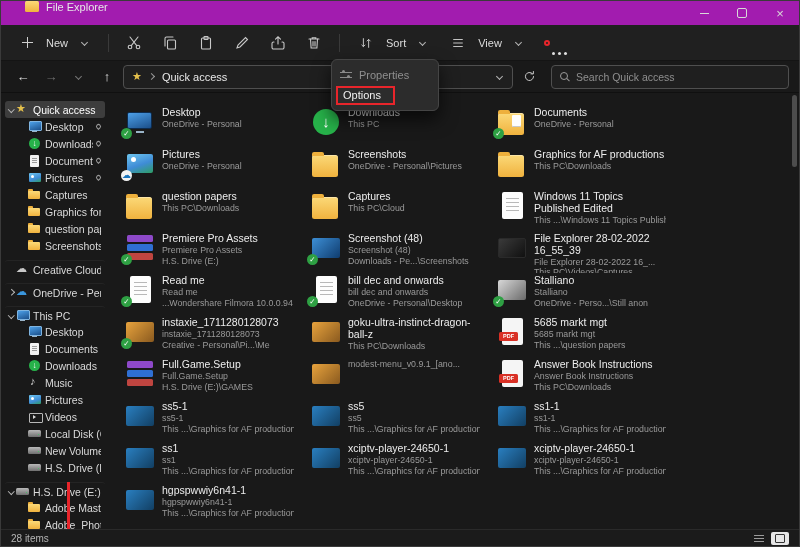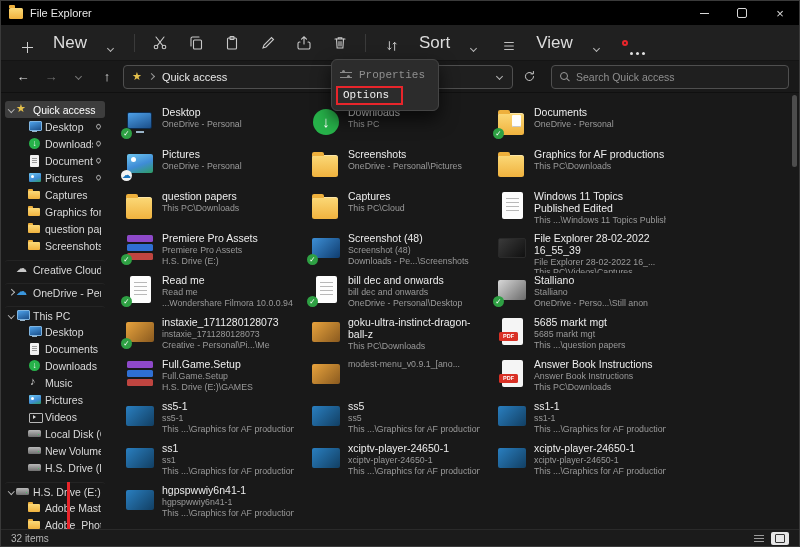--- a/index.html
+++ b/index.html
@@ -5,48 +5,48 @@
   :root{
     --red:#e8252b; --bg:#191919; --bar:#202020; --txt:#f0f0f0; --sub:#9a9a9a;
     --line:#2e2e2e; --boxborder:#4f4f4f; --sel:#3d3d3d; --green:#2ea043; --blue:#3a96dd;
   }
   *{box-sizing:border-box; margin:0; padding:0;}
   html,body{background:#000;}
   body{font-family:"Liberation Sans","DejaVu Sans",sans-serif; color:var(--txt);}
   .window{position:relative; width:800px; height:547px; background:var(--bg); overflow:hidden; border:1px solid #3a3a3a;}
 
   
-  .titlebar{position:absolute; top:0; left:0; width:100%; height:24px; background:#000000; display:flex; align-items:center; padding-left:8px;}
+  .titlebar{position:absolute; top:0; left:0; width:100%; height:24px; background:#a21caf; display:flex; align-items:flex-start; padding-left:24px;}
   .app-ico{width:14px; height:11px; position:relative; background:linear-gradient(180deg,#fbd978,#f0b23e); border-radius:1.5px; margin-right:7px;}
   .app-ico::before{content:""; position:absolute; top:-3px; left:0; width:6px; height:3px; background:#eeb03c; border-radius:1px 1px 0 0;}
   .title-text{font-size:11px; color:#e6e6e6;}
   .win-controls{margin-left:auto; display:flex; height:100%;}
   .wc{width:38px; height:100%; display:flex; align-items:center; justify-content:center; color:#d8d8d8;}
   .wc-min::before{content:""; width:9px; height:1px; background:#d8d8d8;}
   .wc-max::before{content:""; width:8px; height:8px; border:1px solid #d8d8d8; border-radius:2px;}
   .wc-close{font-size:13px; line-height:1;}
 
   
   .toolbar{position:absolute; top:24px; left:0; width:100%; height:36px; background:var(--bar); display:flex; align-items:center; padding:0 12px; gap:6px; border-bottom:1px solid #141414;}
-  .tbtn{display:flex; align-items:flex-end; gap:20px; padding:5px 9px; border-radius:4px; color:#dcdcdc; font-size:17px;}
+  .tbtn{display:flex; align-items:center; gap:13px; padding:5px 9px; border-radius:4px; color:#dcdcdc; font-size:11px;}
   .ibtn{width:30px; height:26px; display:flex; align-items:center; justify-content:center; border-radius:4px;}
   .tdivider{width:1px; height:18px; background:#3a3a3a; margin:0 4px;}
   .caret{width:8px; height:8px; position:relative;}
   .caret::before{content:""; position:absolute; top:1px; left:1px; width:4px; height:4px; border-right:1px solid #b5b5b5; border-bottom:1px solid #b5b5b5; transform:rotate(45deg);}
   .plus{width:11px; height:11px; position:relative;}
   .plus::before{content:""; position:absolute; left:0; top:5px; width:11px; height:1.4px; background:#cfcfcf;}
   .plus::after{content:""; position:absolute; left:5px; top:0; width:1.4px; height:11px; background:#cfcfcf;}
   .more-wrap{border:2px solid var(--red); border-radius:3px; padding:1px; margin-left:6px;}
   .dots{width:24px; height:20px; position:relative; border-radius:3px;}
   .dots::before{content:""; position:absolute; left:5px; top:9px; width:3px; height:3px; border-radius:50%; background:#e0e0e0; box-shadow:6px 0 0 #e0e0e0, 12px 0 0 #e0e0e0;}
   svg.ic{display:block;}
 
   
   .menu{position:absolute; left:330px; top:58px; width:108px; background:#2c2c2c; border:1px solid #454545; border-radius:6px; padding:4px 2px; box-shadow:0 8px 18px rgba(0,0,0,.65); z-index:60;}
-  .menu-item{display:flex; align-items:center; height:21px; font-size:11px; padding:0 6px; border-radius:3px; color:#f0f0f0;font-family:Liberation Mono, monospace;}
+  .menu-item{display:flex; align-items:center; height:21px; font-size:11px; padding:0 6px; border-radius:3px; color:#f0f0f0;}
   .menu-item .mic{width:12px; height:12px; margin-right:7px; position:relative;}
   .menu-item .mic::before{content:""; position:absolute; left:0; top:3px; width:12px; height:1px; background:#8a8a8a; box-shadow:0 5px 0 #8a8a8a;}
   .menu-item .mic::after{content:""; position:absolute; left:2px; top:1.5px; width:3px; height:3px; border-radius:50%; background:#8a8a8a; box-shadow:5px 5px 0 #8a8a8a;}
   .menu-item.dis{color:#8f8f8f;}
   .menu-item.hl .mlabel{border:2px solid var(--red); padding:1px 12px 2px 5px; margin-left:-4px;}
 
   
   .navbar{position:absolute; top:60px; left:0; width:100%; height:32px; background:var(--bg); display:flex; align-items:center; padding:0 10px; gap:4px; border-bottom:1px solid #101010;}
   .nbtn{width:24px; height:24px; display:flex; align-items:center; justify-content:center; font-size:13px; color:#e0e0e0; border-radius:4px;}
   .nbtn.dim{color:#6d6d6d;}
@@ -696,21 +696,21 @@
       </div>
         </div>
       <div class="vscroll">
           <div class="vthumb"></div>
         </div>
     </div>
 
   </div>
 
   <div class="statusbar">
-    <span>32 items</span>
+    <span>28 items</span>
     <div class="view-toggles">
       <span class="vt vt1"></span>
       <span class="vt vt2"></span>
     </div>
   </div>
 
   <div class="red-line"></div>
 
 </div>
 

